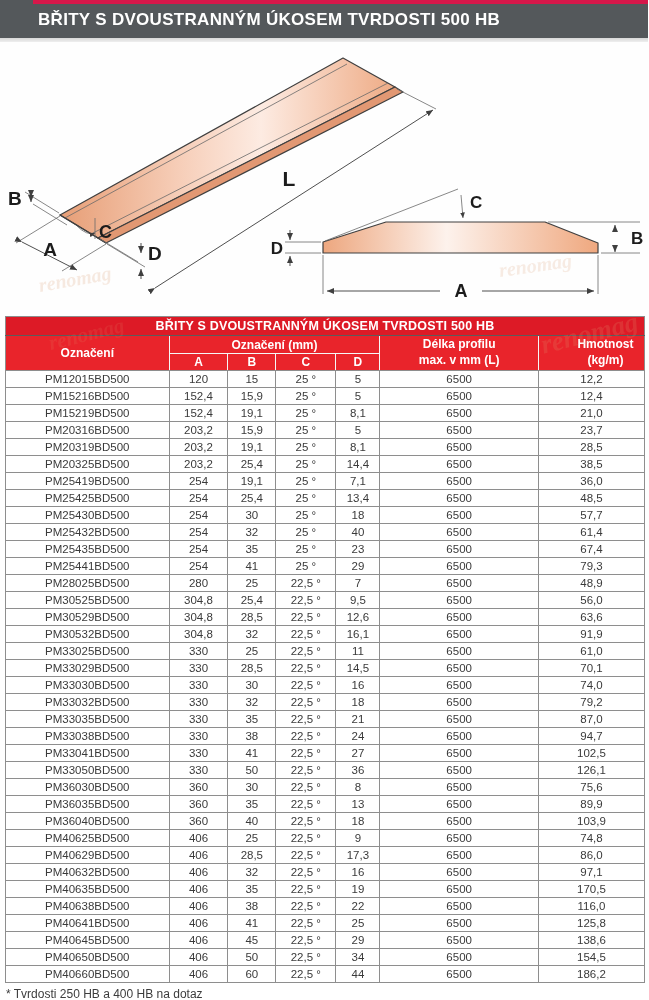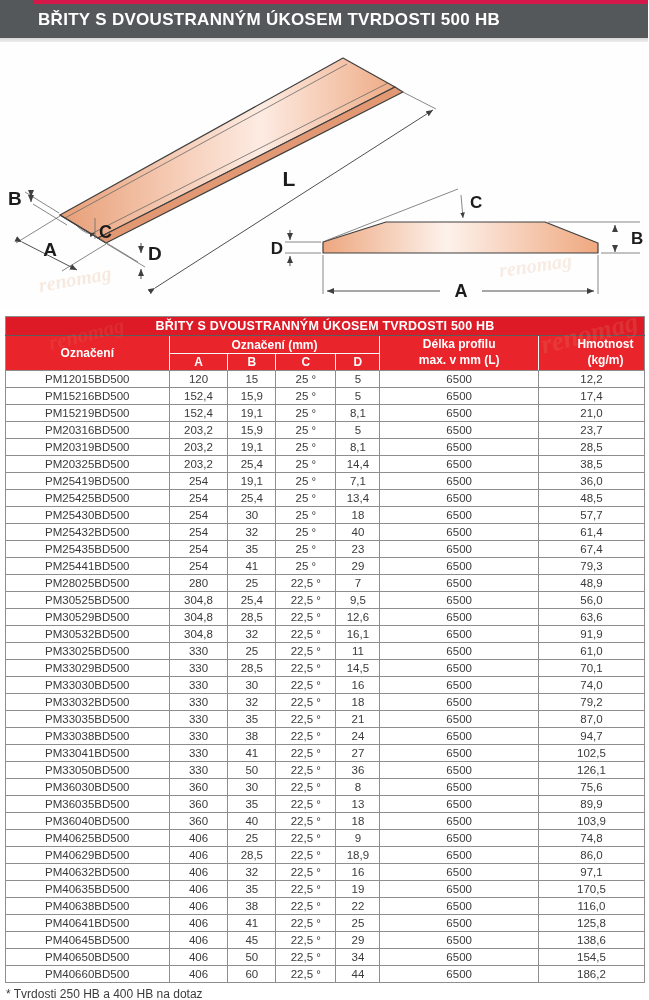--- a/index.html
+++ b/index.html
@@ -200,21 +200,21 @@
             <td>6500</td>
             <td>12,2</td>
           </tr>
           <tr>
             <td>PM15216BD500</td>
             <td>152,4</td>
             <td>15,9</td>
             <td>25 °</td>
             <td>5</td>
             <td>6500</td>
-            <td>17,4</td>
+            <td>12,4</td>
           </tr>
           <tr>
             <td>PM15219BD500</td>
             <td>152,4</td>
             <td>19,1</td>
             <td>25 °</td>
             <td>8,1</td>
             <td>6500</td>
             <td>21,0</td>
           </tr>
@@ -441,21 +441,21 @@
             <td>22,5 °</td>
             <td>9</td>
             <td>6500</td>
             <td>74,8</td>
           </tr>
           <tr>
             <td>PM40629BD500</td>
             <td>406</td>
             <td>28,5</td>
             <td>22,5 °</td>
-            <td>18,9</td>
+            <td>17,3</td>
             <td>6500</td>
             <td>86,0</td>
           </tr>
           <tr>
             <td>PM40632BD500</td>
             <td>406</td>
             <td>32</td>
             <td>22,5 °</td>
             <td>16</td>
             <td>6500</td>

